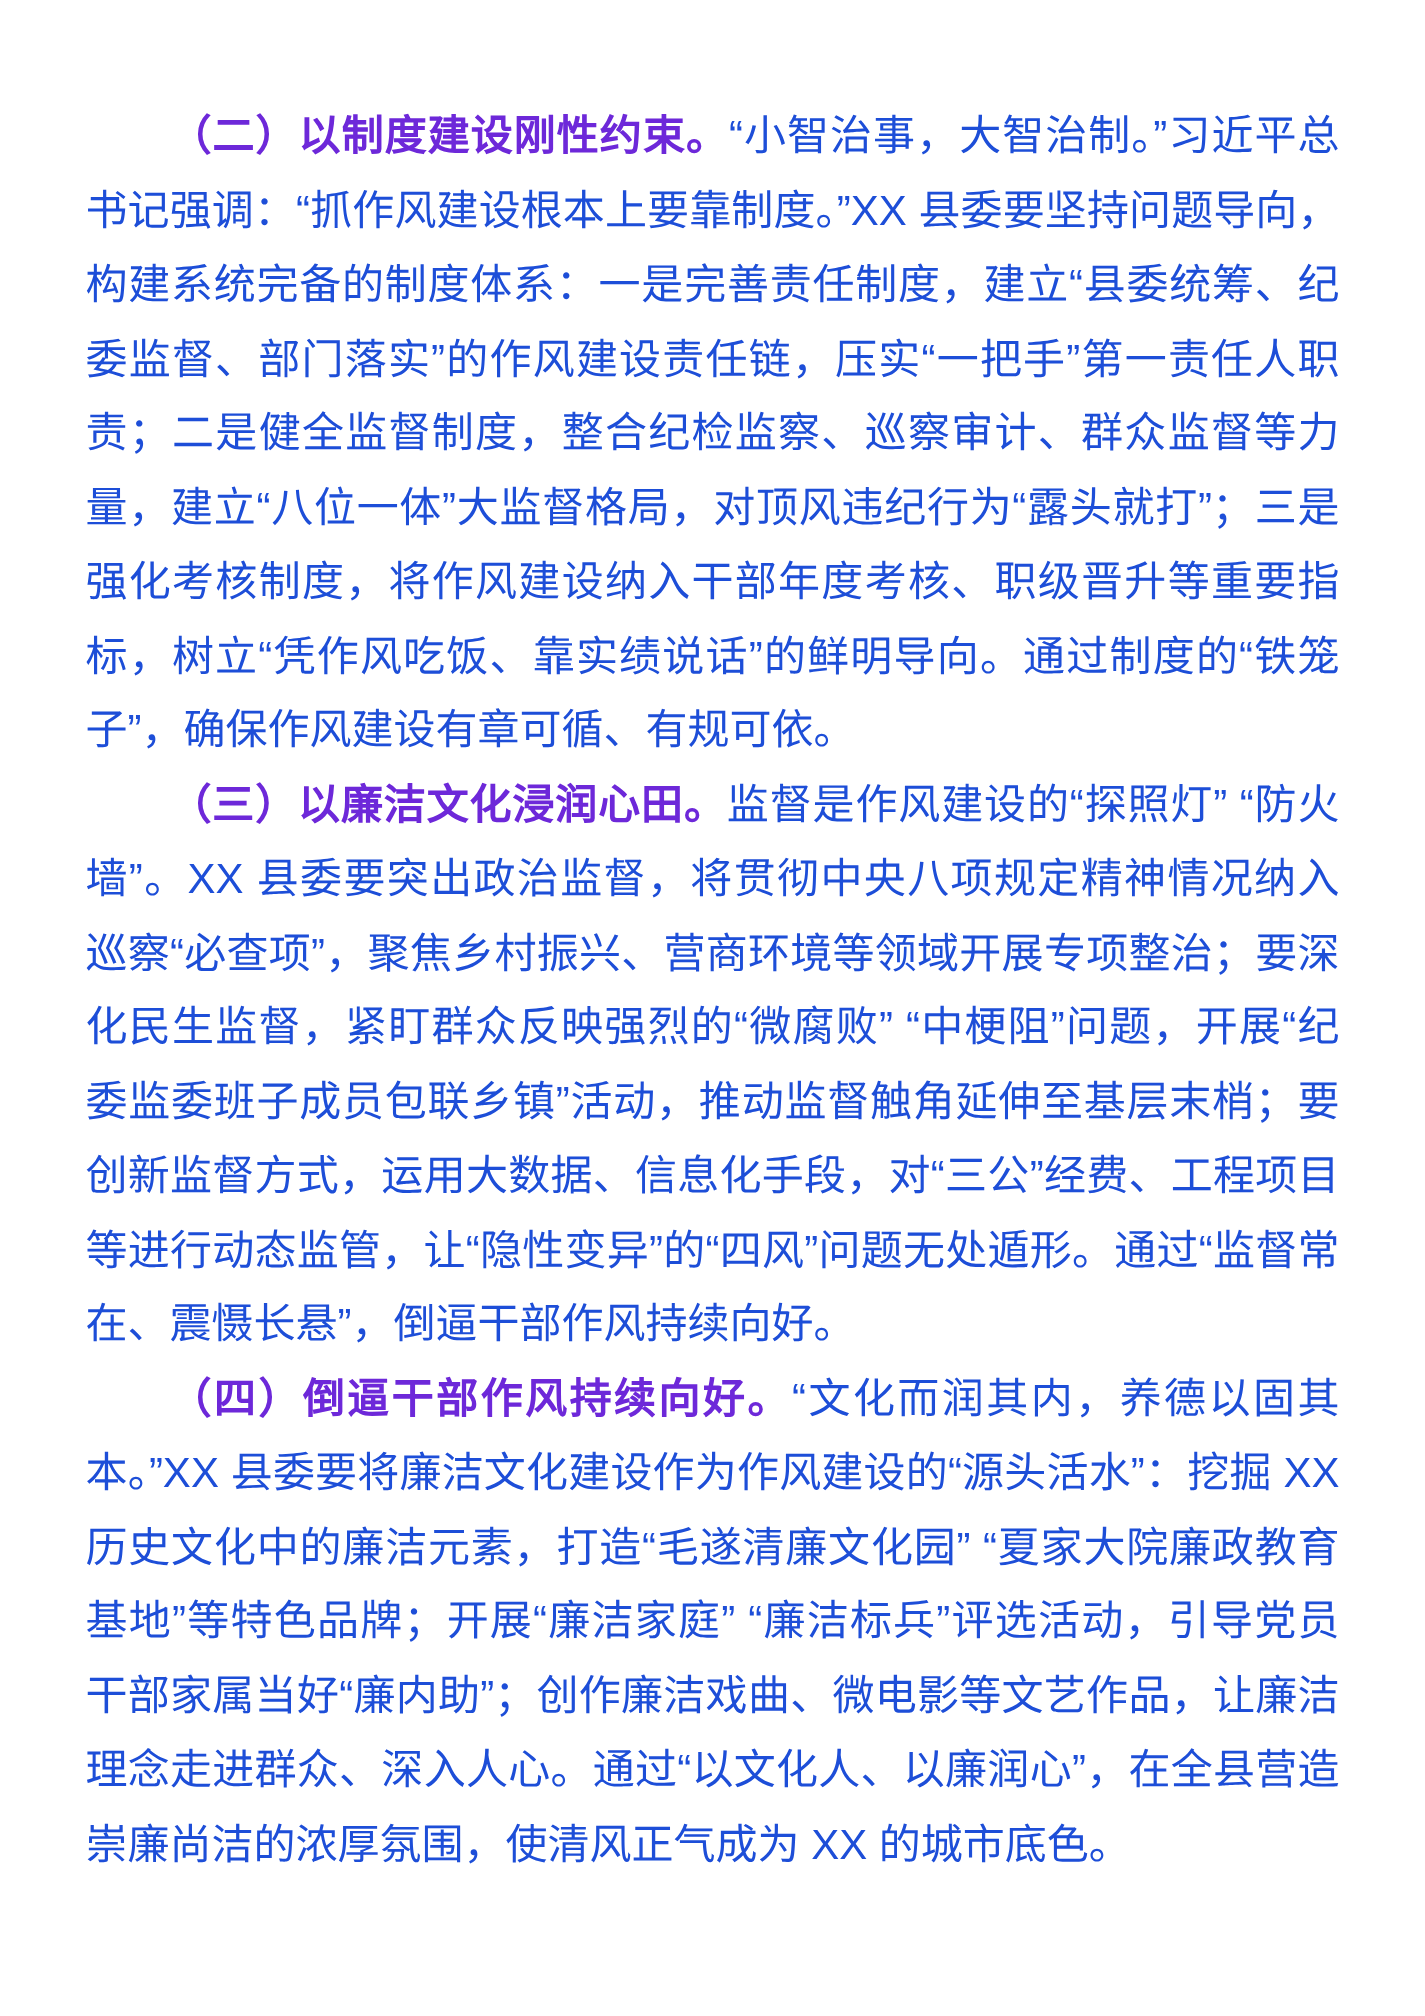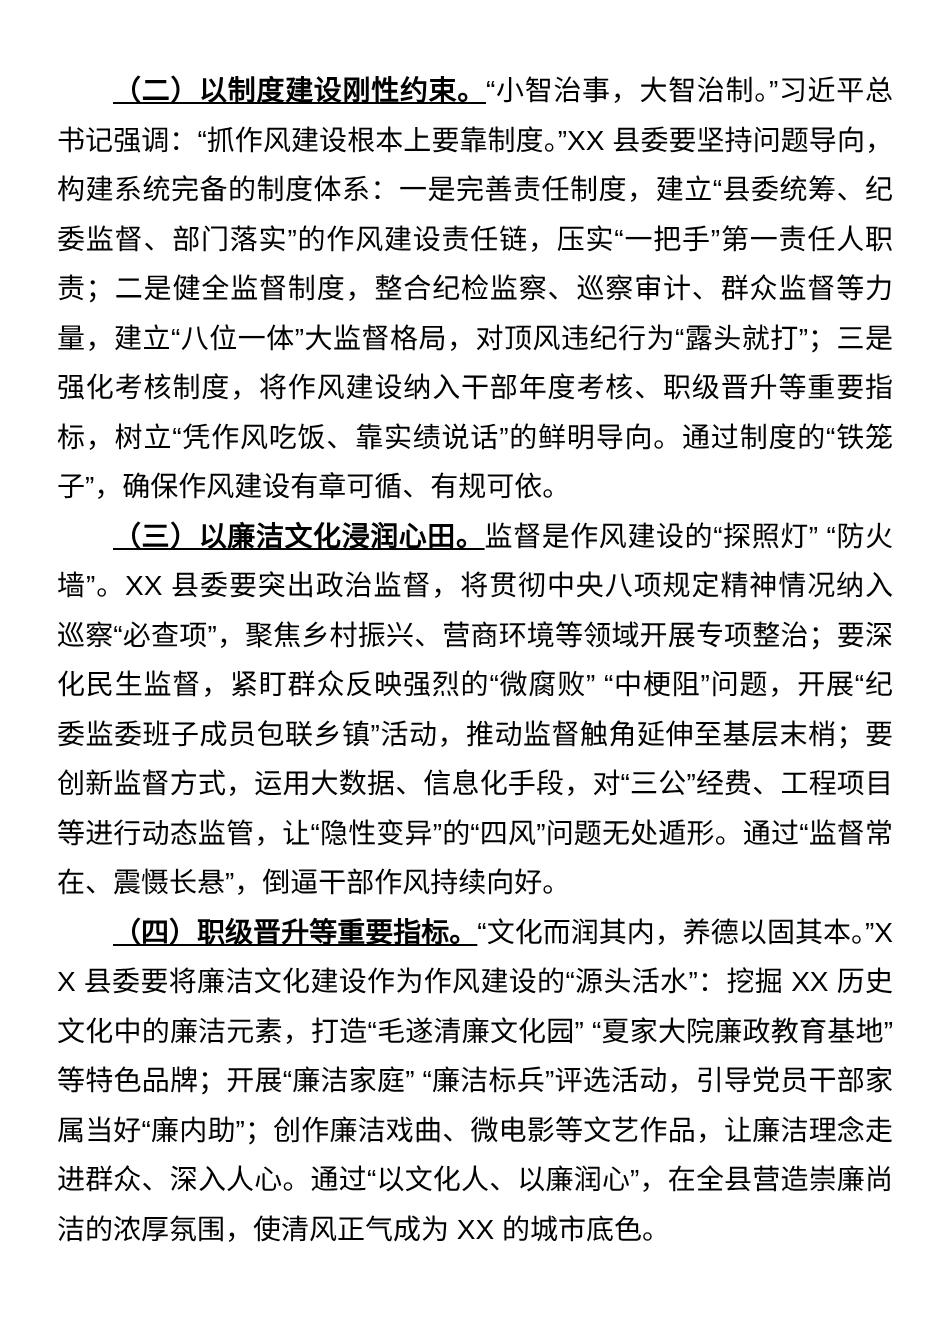--- a/index.html
+++ b/index.html
@@ -22,32 +22,31 @@
     margin: 0;
     font-size: 28px;
     line-height: 49.5px;
     text-align: justify;
     text-indent: 2em;
     word-break: break-all;
     color: #000000;
   }
   .para-heading {
     font-weight: 700;
-    color: #000000;
-    text-decoration: underline;
+    color: #6d28d9;
   }
   .para-body {
     font-weight: 400;
-    color: #000000;
+    color: #1d4ed8;
   }
 </style>
 </head>
 <body>
 
 <div class="page">
 
   <p class="para"><span class="para-heading">（二）以制度建设刚性约束。</span><span class="para-body">“小智治事，大智治制。”习近平总书记强调：“抓作风建设根本上要靠制度。”XX 县委要坚持问题导向，构建系统完备的制度体系：一是完善责任制度，建立“县委统筹、纪委监督、部门落实”的作风建设责任链，压实“一把手”第一责任人职责；二是健全监督制度，整合纪检监察、巡察审计、群众监督等力量，建立“八位一体”大监督格局，对顶风违纪行为“露头就打”；三是强化考核制度，将作风建设纳入干部年度考核、职级晋升等重要指标，树立“凭作风吃饭、靠实绩说话”的鲜明导向。通过制度的“铁笼子”，确保作风建设有章可循、有规可依。</span></p>
 
   <p class="para"><span class="para-heading">（三）以廉洁文化浸润心田。</span><span class="para-body">监督是作风建设的“探照灯” “防火墙”。XX 县委要突出政治监督，将贯彻中央八项规定精神情况纳入巡察“必查项”，聚焦乡村振兴、营商环境等领域开展专项整治；要深化民生监督，紧盯群众反映强烈的“微腐败” “中梗阻”问题，开展“纪委监委班子成员包联乡镇”活动，推动监督触角延伸至基层末梢；要创新监督方式，运用大数据、信息化手段，对“三公”经费、工程项目等进行动态监管，让“隐性变异”的“四风”问题无处遁形。通过“监督常在、震慑长悬”，倒逼干部作风持续向好。</span></p>
 
-  <p class="para"><span class="para-heading">（四）职级晋升等重要指标。</span><span class="para-body">“文化而润其内，养德以固其本。”XX 县委要将廉洁文化建设作为作风建设的“源头活水”：挖掘 XX 历史文化中的廉洁元素，打造“毛遂清廉文化园” “夏家大院廉政教育基地”等特色品牌；开展“廉洁家庭” “廉洁标兵”评选活动，引导党员干部家属当好“廉内助”；创作廉洁戏曲、微电影等文艺作品，让廉洁理念走进群众、深入人心。通过“以文化人、以廉润心”，在全县营造崇廉尚洁的浓厚氛围，使清风正气成为 XX 的城市底色。</span></p>
+  <p class="para"><span class="para-heading">（四）倒逼干部作风持续向好。</span><span class="para-body">“文化而润其内，养德以固其本。”XX 县委要将廉洁文化建设作为作风建设的“源头活水”：挖掘 XX 历史文化中的廉洁元素，打造“毛遂清廉文化园” “夏家大院廉政教育基地”等特色品牌；开展“廉洁家庭” “廉洁标兵”评选活动，引导党员干部家属当好“廉内助”；创作廉洁戏曲、微电影等文艺作品，让廉洁理念走进群众、深入人心。通过“以文化人、以廉润心”，在全县营造崇廉尚洁的浓厚氛围，使清风正气成为 XX 的城市底色。</span></p>
 
 </div>
 
 </body></html>

